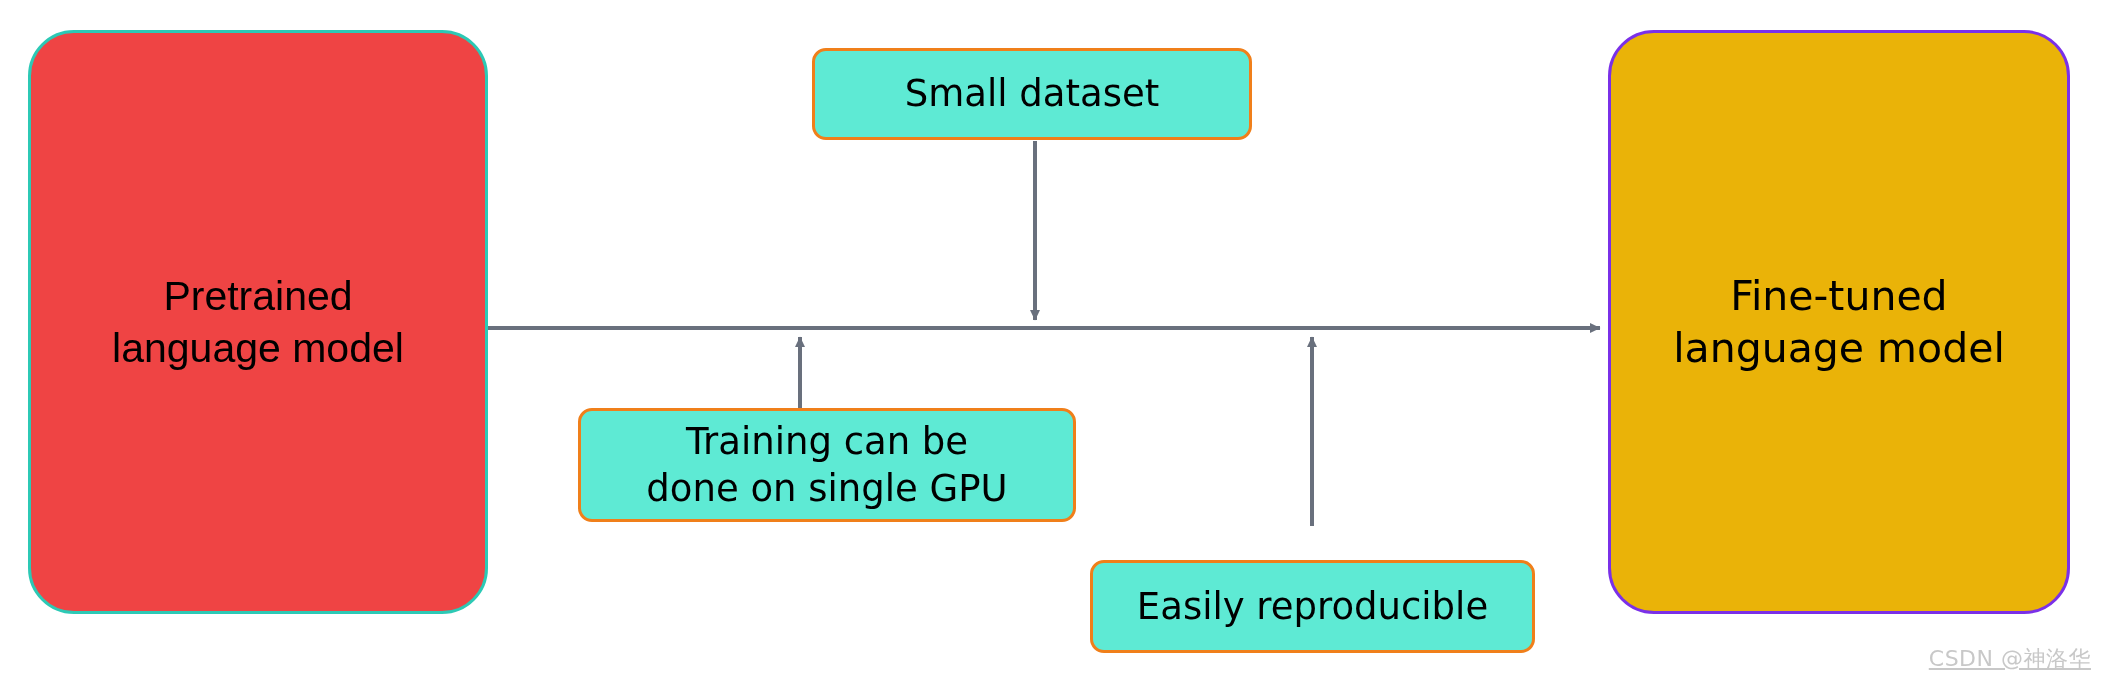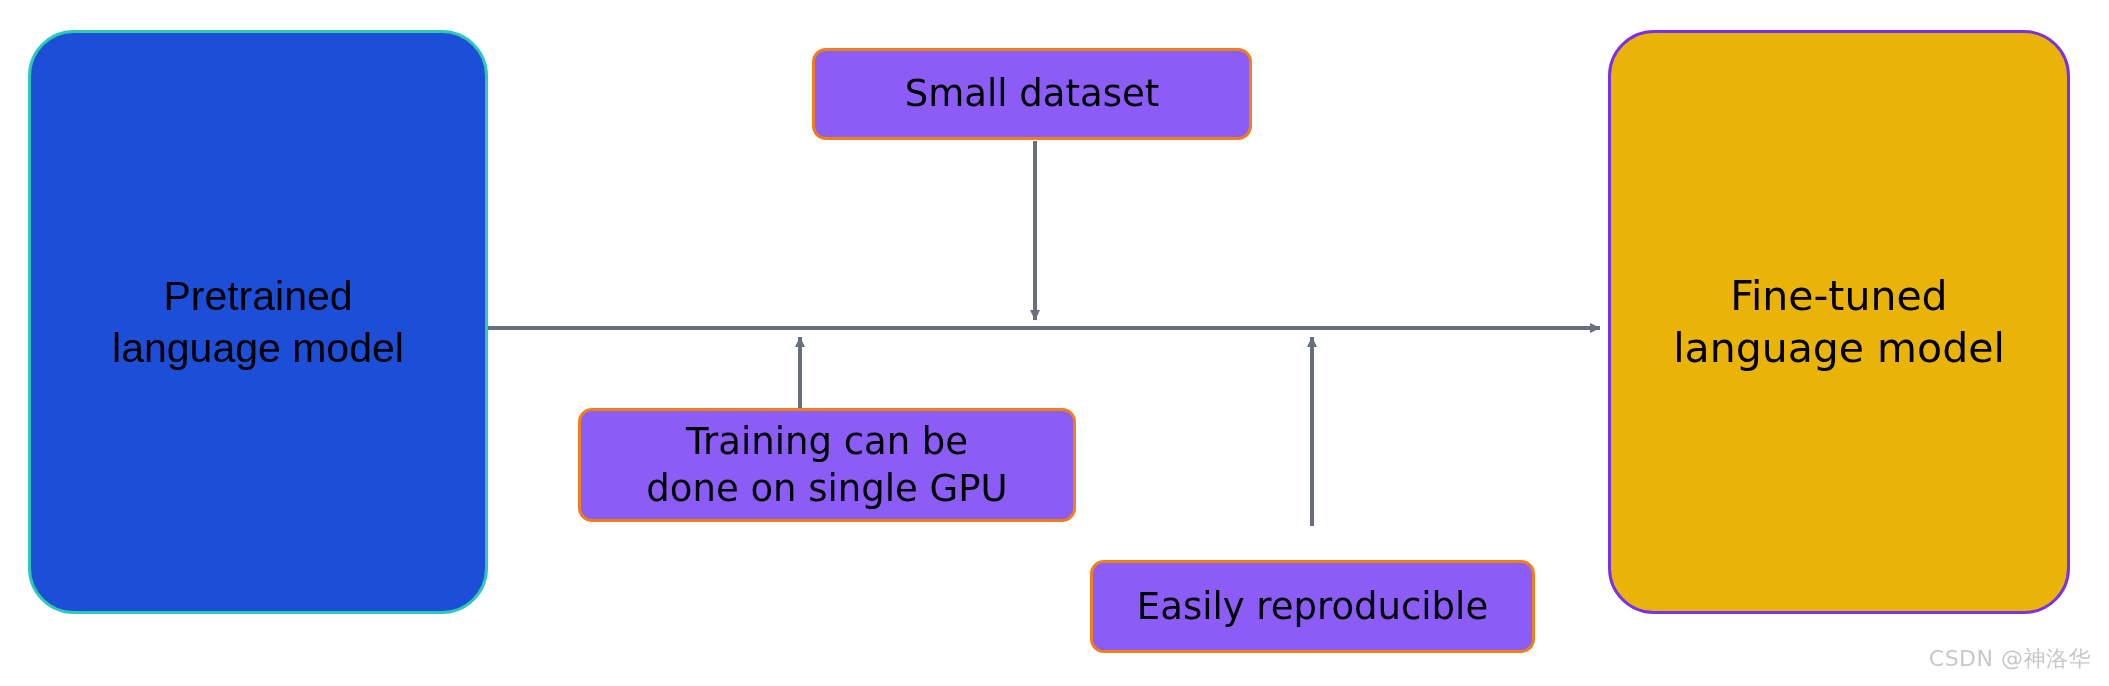--- a/index.html
+++ b/index.html
@@ -31,34 +31,34 @@
   
   .node-main {
     border-radius: 46px;
     border-width: 3px;
     border-style: solid;
     font-size: 41px;
   }
   #node-pretrained {
     left: 28px;  top: 30px;
     width: 460px; height: 584px;
-    background: #1d4ed8;
+    background: #ef4444;
     border-color: #2CC9B5;
     font-family: "Liberation Sans", sans-serif;
   }
   #node-finetuned {
     left: 1608px; top: 30px;
     width: 462px; height: 584px;
     background: #eab308;
     border-color: #7A30E8;
     font-family: "DejaVu Sans", sans-serif;
   }
   
   .node-note {
-    background: #8b5cf6;
+    background: #5eead4;
     border: 3px solid #F07F1A;
     border-radius: 14px;
     font-size: 37px;
     font-family: "DejaVu Sans", sans-serif;
   }
   #note-small-dataset {
     left: 812px; top: 48px;
     width: 440px; height: 92px;
   }
   #note-single-gpu {
@@ -80,20 +80,21 @@
   
   #watermark {
     position: absolute;
     right: 18px;
     bottom: 12px;
     font-size: 22px;
     color: #C8C8C8;
     font-family: "DejaVu Sans", sans-serif;
     letter-spacing: 0.5px;
     white-space: nowrap;
+    text-decoration: underline;
   }
 </style>
 </head>
 <body>
 
 <div id="canvas">
 
   <svg id="connectors" viewBox="0 0 2109 686" xmlns="http://www.w3.org/2000/svg">
     <defs>
       <marker id="arrow-right" markerWidth="11" markerHeight="11" refX="10" refY="5.5" orient="auto" markerUnits="userSpaceOnUse">

